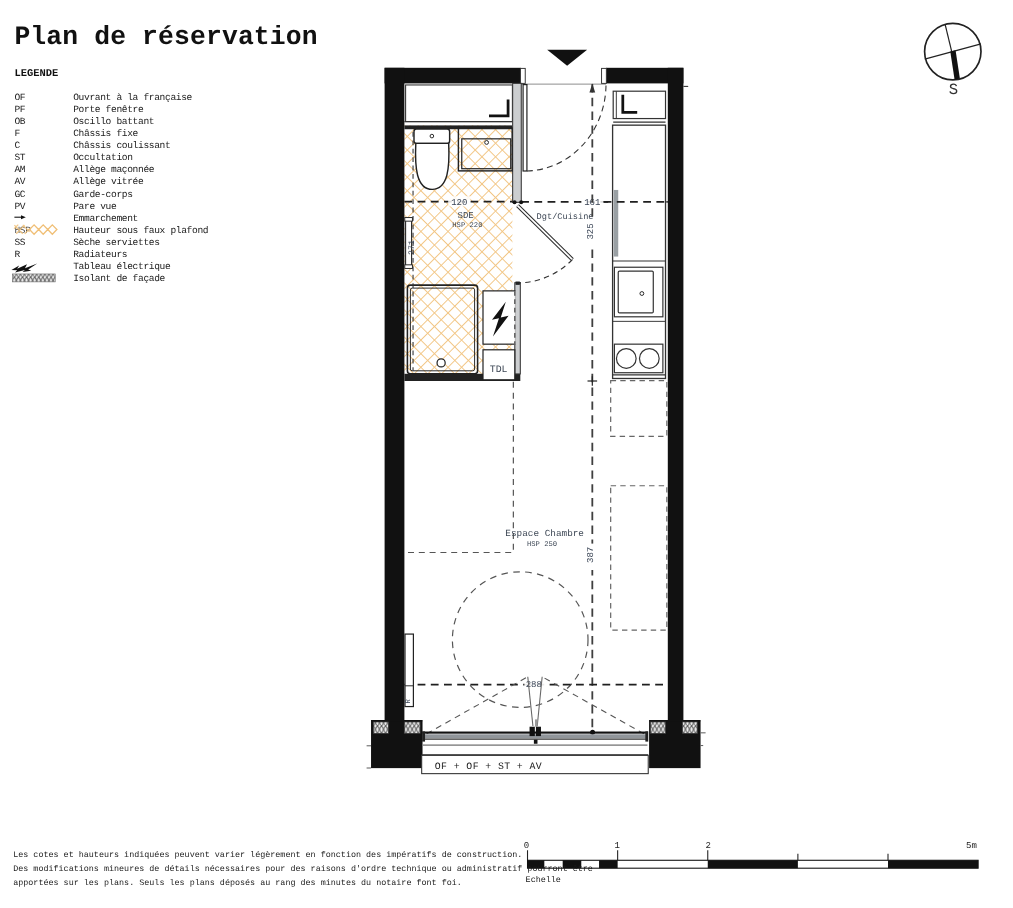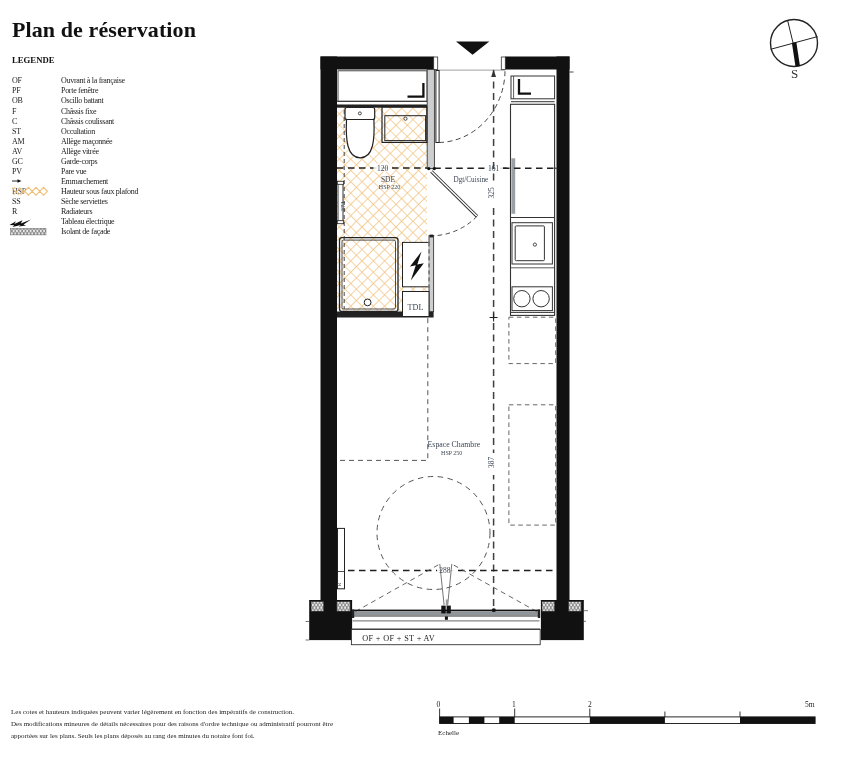--- a/index.html
+++ b/index.html
@@ -1,17 +1,17 @@
 <!DOCTYPE html>
 <html><head>
 <meta charset="utf-8">
 <style>
 html,body{margin:0;padding:0;background:#ffffff;}
 #page{position:relative;width:844px;height:757px;background:#fff;overflow:hidden;
-font-family:Liberation Serif, serif;}
+font-family:Liberation Mono, monospace;}
 svg{display:block}
 </style>
 </head>
 <body>
 <div id="page">
 <svg width="844" height="757" viewBox="0 0 844 757">
 <defs>
 <pattern id="hx" width="8" height="8" patternUnits="userSpaceOnUse" patternTransform="rotate(45)">
   <path d="M0,0 H8 M0,0 V8" stroke="#f2c685" stroke-width="1.6" fill="none"></path>
 </pattern>

